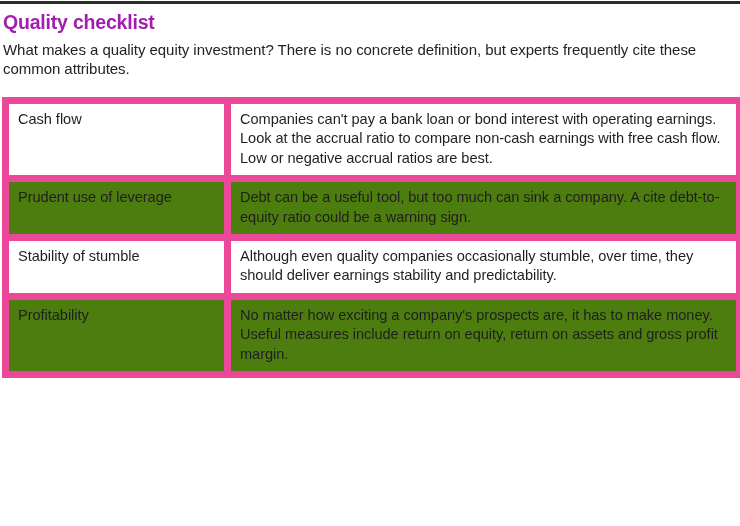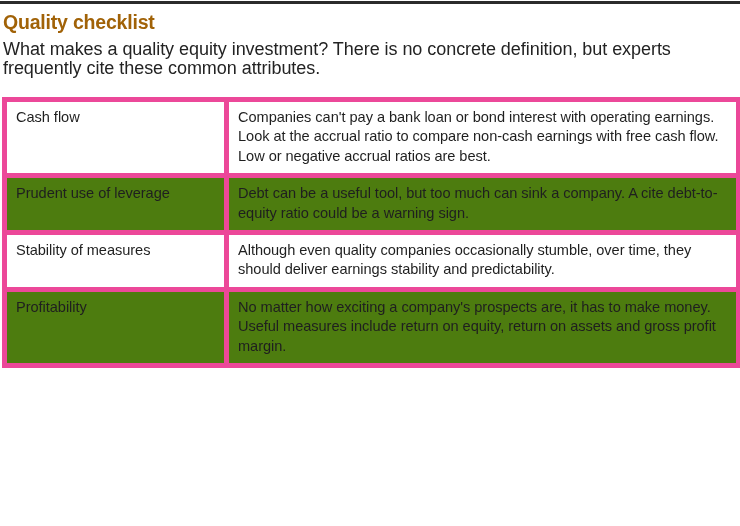--- a/index.html
+++ b/index.html
@@ -34,44 +34,44 @@
     position: absolute;
     left: 3px;
     top: 10px;
     width: 730px;
   }
   .page-title {
     font-size: 19.5px;
     font-weight: bold;
     line-height: 24px;
     letter-spacing: -0.2px;
-    color: #a16207;
+    color: #a21caf;
     margin: 0 0 6px 0;
   }
   .intro {
-    font-size: 18px;
+    font-size: 15px;
     line-height: 19px;
     color: #232323;
     letter-spacing: -0.05px;
     margin: 0;
     max-width: 706px;
   }
   
   .checklist-table {
     position: absolute;
     left: 2px;
     top: 97px;
     width: 734px;
     border-collapse: collapse;
     table-layout: fixed;
     font-size: 14.6px;
     letter-spacing: -0.05px;
   }
   .checklist-table td {
-    border: 5px solid #ec4899;
+    border: 7px solid #ec4899;
     vertical-align: top;
     padding: 6px 9px 7px 9px;
     line-height: 19.4px;
     color: #1f1f1f;
   }
   .col-attr { width: 222px; }
   .col-desc { width: 512px; }
   tr.row-white td { background: #ffffff; }
   tr.row-blue  td { background: #4d7c0f; }
   .cell-desc { padding-left: 11px; }
@@ -99,21 +99,21 @@
         <td class="cell-attr">Cash flow</td>
         <td class="cell-desc">Companies can't pay a bank loan or bond interest with operating earnings. Look at the accrual ratio to compare non-cash earnings with free cash flow. Low or negative accrual ratios are best.</td>
       </tr>
 
       <tr class="row-blue">
         <td class="cell-attr">Prudent use of leverage</td>
         <td class="cell-desc">Debt can be a useful tool, but too much can sink a company. A cite debt-to-equity ratio could be a warning sign.</td>
       </tr>
 
       <tr class="row-white">
-        <td class="cell-attr">Stability of measures</td>
+        <td class="cell-attr">Stability of stumble</td>
         <td class="cell-desc">Although even quality companies occasionally stumble, over time, they should deliver earnings stability and predictability.</td>
       </tr>
 
 
 
       <tr class="row-blue">
         <td class="cell-attr">Profitability</td>
         <td class="cell-desc">No matter how exciting a company's prospects are, it has to make money. Useful measures include return on equity, return on assets and gross profit margin.</td>
       </tr>
 

